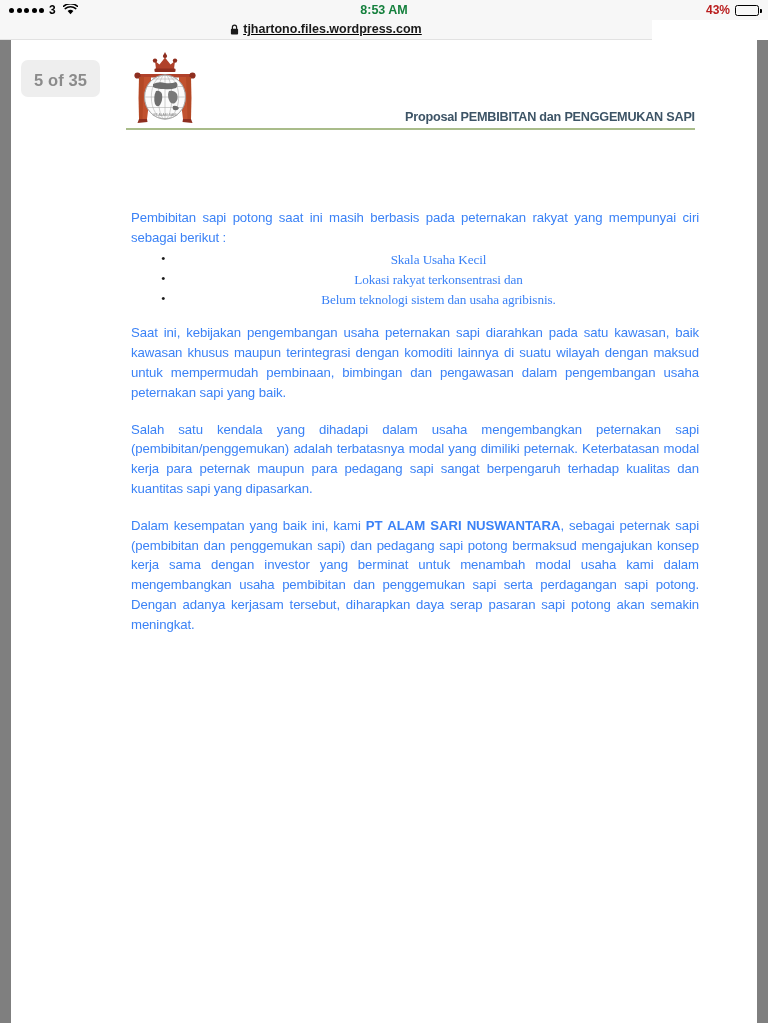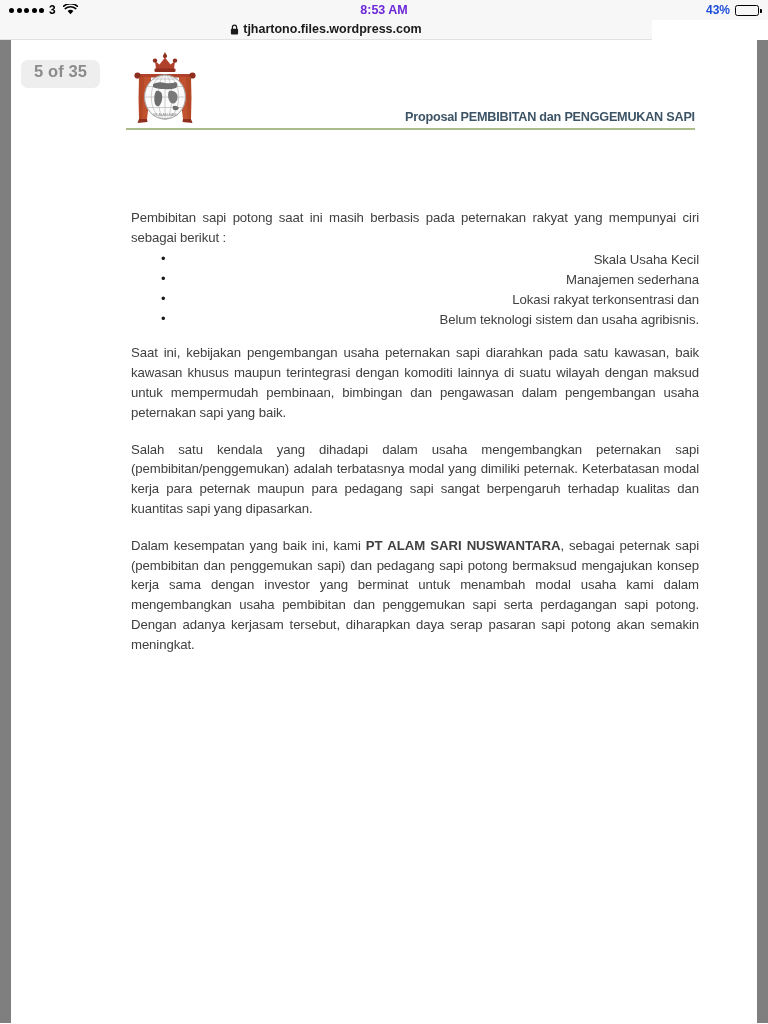--- a/index.html
+++ b/index.html
@@ -47,34 +47,34 @@
     letter-spacing: 0;
     line-height: 1;
   }
   .wifi-icon { display: block; margin-left: 2px; }
   .sb-center {
     position: absolute;
     left: 0; right: 0;
     text-align: center;
     font-size: 12.5px;
     font-weight: bold;
-    color: #6d28d9;
+    color: #15803d;
     line-height: 20px;
     pointer-events: none;
   }
   .sb-right {
     display: flex;
     align-items: center;
     gap: 5px;
     z-index: 2;
   }
   .batt-pct {
     font-size: 12px;
     font-weight: bold;
-    color: #1d4ed8;
+    color: #b91c1c;
     line-height: 1;
   }
   .batt {
     position: relative;
     width: 24px;
     height: 11px;
     border: 1.3px solid #000;
     border-radius: 2.5px;
     padding: 1.3px;
   }
@@ -97,20 +97,21 @@
   
   .urlbar {
     width: 652px;
     height: 20px;
     background: #f7f7f7;
     display: flex;
     align-items: center;
     justify-content: center;
     gap: 4px;
     border-bottom: 1px solid #e2e2e2;
+    text-decoration: underline;
   }
   .urltext {
     font-size: 12.5px;
     font-weight: bold;
     color: #1a1a1a;
     line-height: 1;
   }
   .lock-icon { display: block; }
 
   
@@ -133,21 +134,21 @@
 
   
   .page-badge {
     position: absolute;
     left: 10px;
     top: 20px;
     background: #eeeeee;
     color: #8b8b8b;
     font-size: 16.5px;
     font-weight: bold;
-    padding: 3px 13px 8px;
+    padding: 12px 13px 8px;
     border-radius: 7px;
     line-height: 1;
     letter-spacing: 0.1px;
   }
 
   
   .doc-header {
     position: absolute;
     left: 108px;
     top: 8px;
@@ -187,41 +188,42 @@
   }
 
   
   .doc-body {
     position: absolute;
     left: 120px;
     top: 168px;
     width: 568px;
     font-size: 13.2px;
     line-height: 19.8px;
-    color: #404040;
+    color: #3b82f6;
     letter-spacing: -0.1px;
   }
   .para {
     text-align: justify;
     margin-bottom: 17px;
   }
   .para.last { margin-bottom: 16px; }
   .para-intro { margin-bottom: 2px; }
 
   ul.bullets {
     list-style: none;
     margin: 0 0 14px 0;
     padding: 0;
   }
   ul.bullets li {
     position: relative;
     padding-left: 47px;
     line-height: 19.6px;
     margin-bottom: 0.5px;
-    text-align: right;
+    text-align: center;
+    font-family: Liberation Serif, serif;
   }
   ul.bullets li::before {
     content: "\2022";
     position: absolute;
     left: 30px;
     top: -0.5px;
     font-size: 13px;
     color: #1b1b1b;
   }
   b.company { font-weight: bold; letter-spacing: -0.05px; }
@@ -320,21 +322,20 @@
         <span class="doc-title">Proposal PEMBIBITAN dan PENGGEMUKAN SAPI</span>
       </div>
       <div class="header-rule"></div>
     </div>
 
     <div class="doc-body">
       <p class="para para-intro">Pembibitan sapi potong saat ini masih berbasis pada peternakan rakyat yang mempunyai ciri sebagai berikut  :</p>
 
       <ul class="bullets">
         <li>Skala Usaha Kecil</li>
-        <li>Manajemen sederhana</li>
         <li>Lokasi rakyat terkonsentrasi dan</li>
         <li>Belum teknologi sistem dan usaha agribisnis.</li>
       </ul>
 
       <p class="para">Saat ini, kebijakan pengembangan usaha peternakan sapi  diarahkan pada satu kawasan, baik kawasan khusus maupun terintegrasi dengan komoditi lainnya di suatu wilayah dengan maksud untuk mempermudah pembinaan, bimbingan dan pengawasan dalam pengembangan usaha peternakan sapi  yang baik.</p>
 
       <p class="para">Salah satu kendala yang dihadapi dalam usaha mengembangkan peternakan sapi (pembibitan/penggemukan) adalah terbatasnya modal yang dimiliki peternak. Keterbatasan modal kerja para peternak maupun para pedagang sapi sangat berpengaruh terhadap kualitas dan kuantitas sapi yang dipasarkan.</p>
 
       <p class="para last"><span>Dalam kesempatan yang baik ini, kami </span><b class="company">PT ALAM SARI NUSWANTARA</b><span>, sebagai peternak sapi (pembibitan dan penggemukan sapi) dan pedagang sapi potong bermaksud mengajukan konsep kerja sama dengan investor yang berminat untuk menambah modal usaha kami dalam mengembangkan usaha pembibitan dan penggemukan sapi serta perdagangan sapi potong. Dengan adanya kerjasam tersebut, diharapkan daya serap pasaran sapi potong akan semakin meningkat.</span></p>
     </div>

